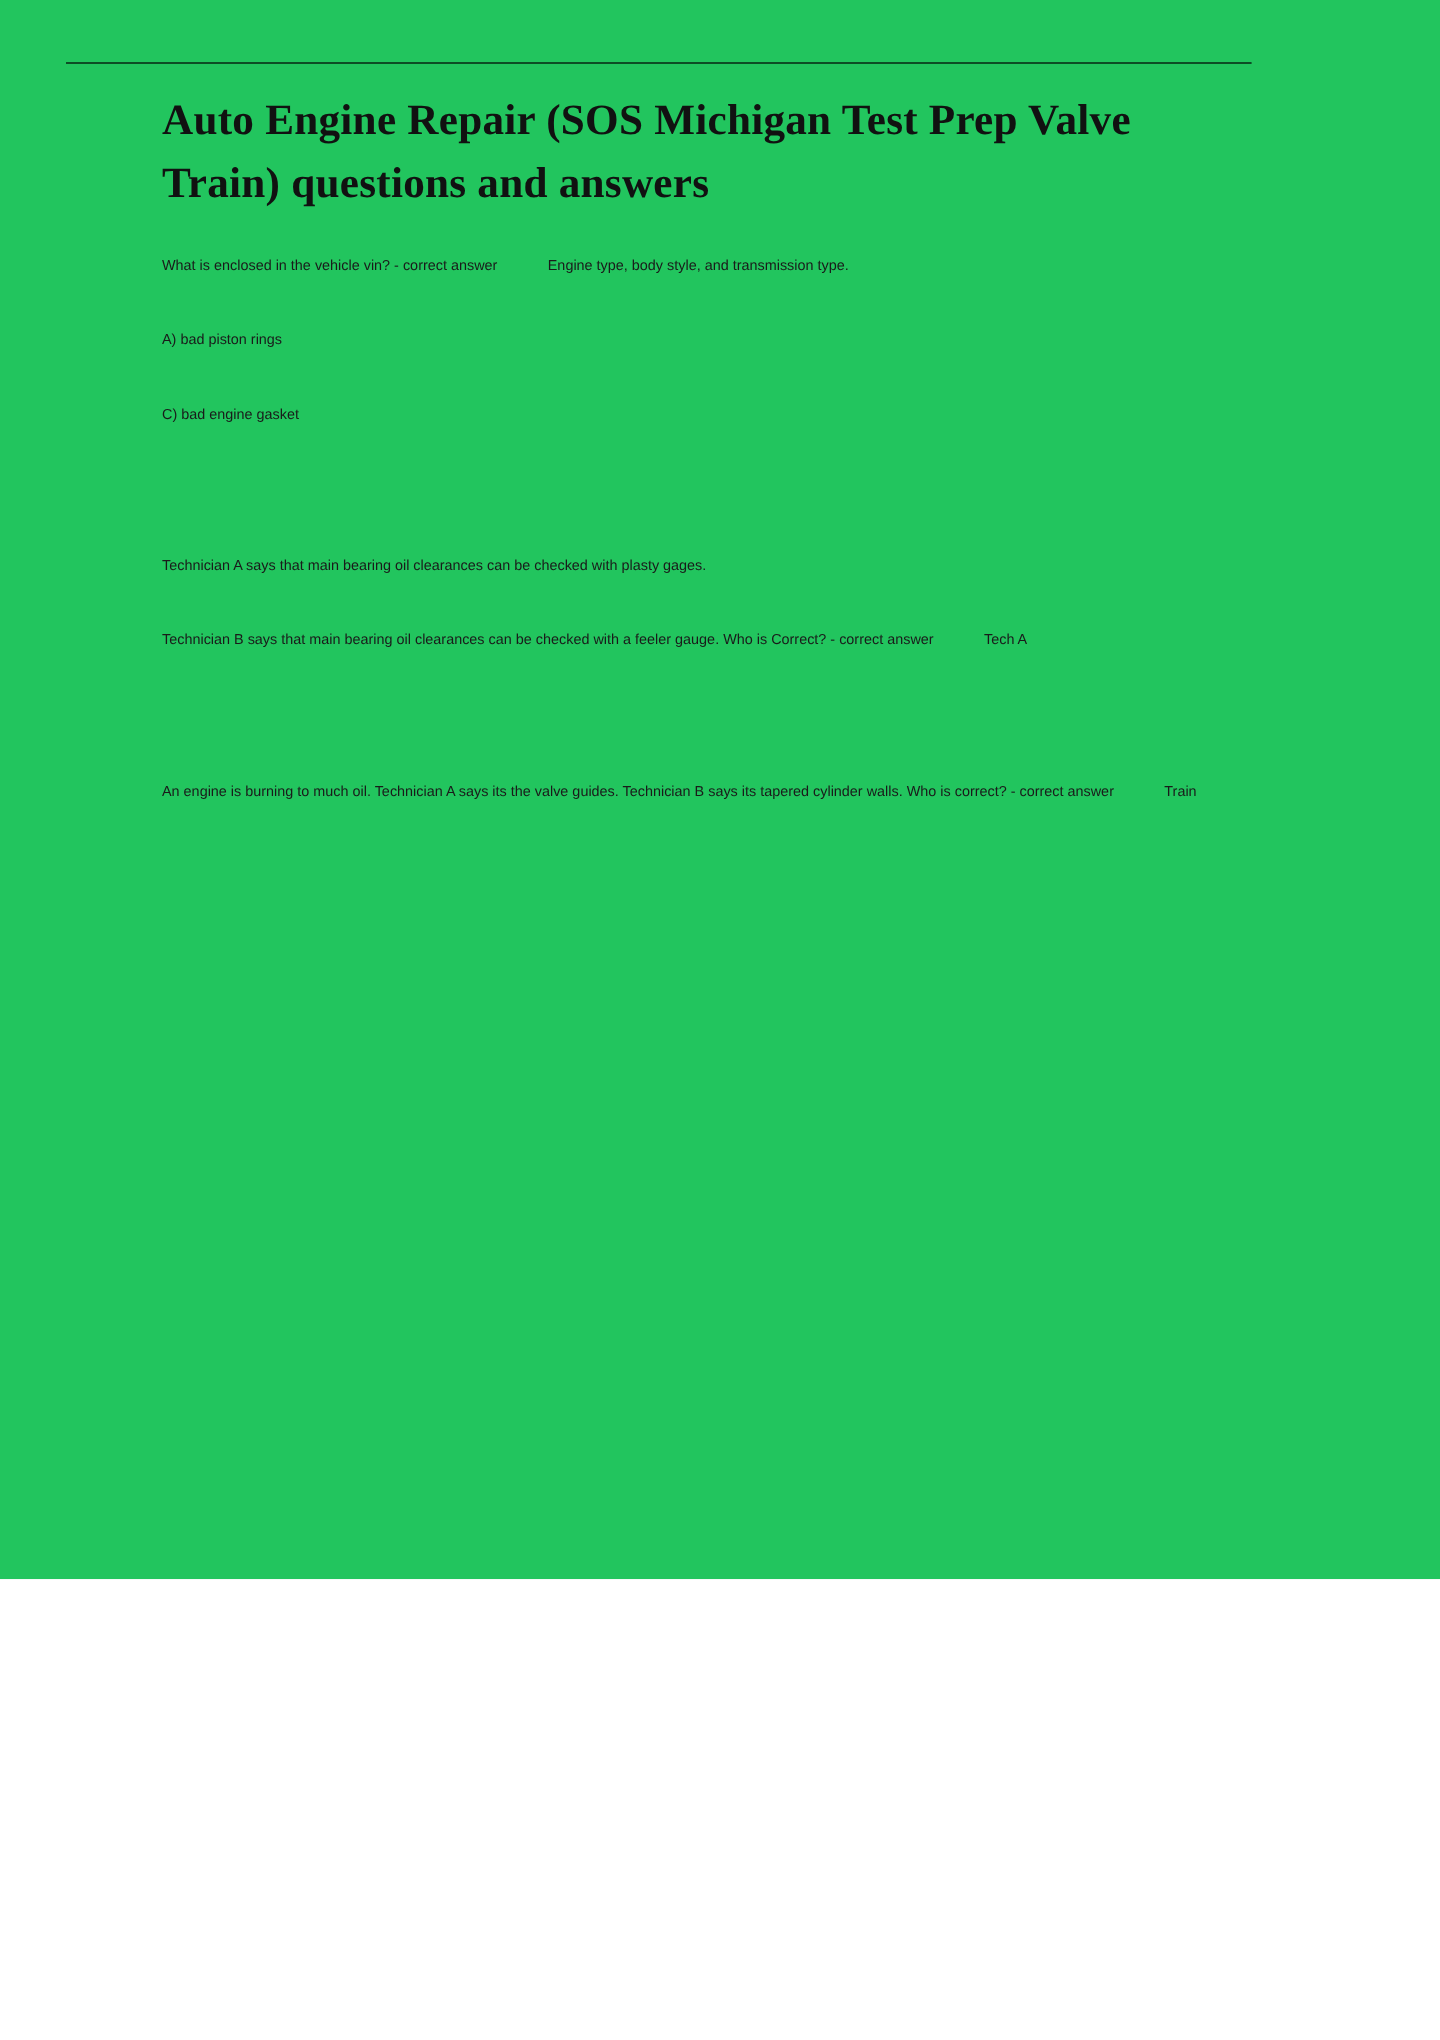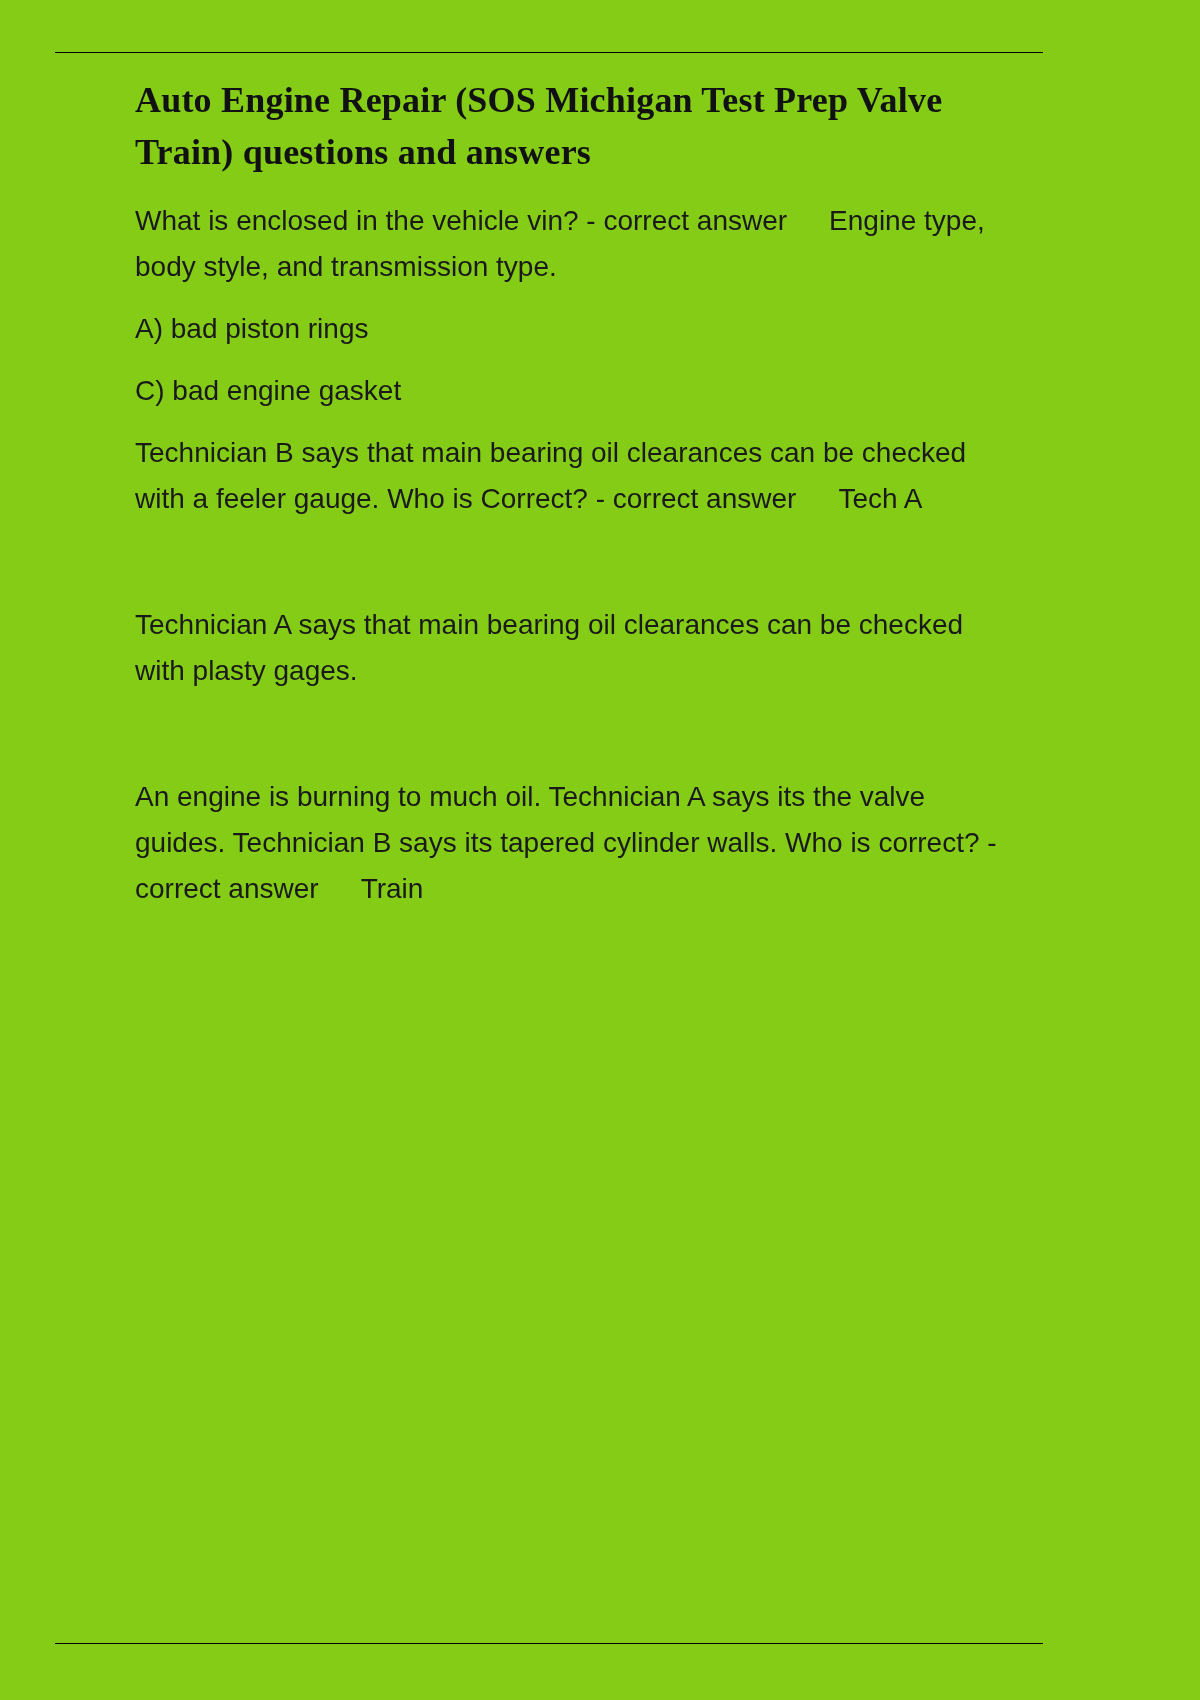--- a/index.html
+++ b/index.html
@@ -3,22 +3,22 @@
 <meta charset="utf-8">
 <style>
   html, body {
     margin: 0;
     padding: 0;
     background: #ffffff;
   }
   .page {
     position: relative;
     width: 1200px;
-    height: 1700px;
-    background: #84cc16;
+    height: 1316px;
+    background: #22c55e;
     font-family: "Liberation Sans", sans-serif;
     color: #1a1a1a;
     overflow: hidden;
   }
   .rule {
     position: absolute;
     left: 55px;
     width: 988px;
     border-top: 1.6px solid #000000;
   }
@@ -37,21 +37,21 @@
     font-weight: bold;
     font-size: 36px;
     line-height: 52px;
     color: #111111;
     margin: 14px 0 20px 0;
     max-width: 820px;
     letter-spacing: 0.2px;
   }
 
   .para {
-    font-size: 28px;
+    font-size: 12px;
     line-height: 46px;
     margin: 0 0 16px 0;
     color: #1a1a1a;
   }
 
   .section-gap {
     margin-top: 80px;
   }
 
   .answer {
@@ -71,23 +71,23 @@
 
     <p class="para"><span>What is enclosed in the vehicle vin? - correct answer</span><span class="answer">Engine type, body style, and transmission type.</span></p>
 
 
     <p class="para">A) bad piston rings</p>
 
 
     <p class="para">C) bad engine gasket</p>
 
 
+    <p class="para section-gap">Technician A says that main bearing oil clearances can be checked with plasty gages.</p>
+
     <p class="para"><span>Technician B says that main bearing oil clearances can be checked with a feeler gauge. Who is Correct? - correct answer</span><span class="answer">Tech A</span></p>
-
-    <p class="para section-gap">Technician A says that main bearing oil clearances can be checked with plasty gages.</p>
 
     <p class="para section-gap"><span>An engine is burning to much oil. Technician A says its the valve guides. Technician B says its tapered cylinder walls. Who is correct? - correct answer</span><span class="answer">Train</span></p>
 
   </div>
 
   <div class="rule bottom"></div>
 
 </div>
 
 </body></html>

